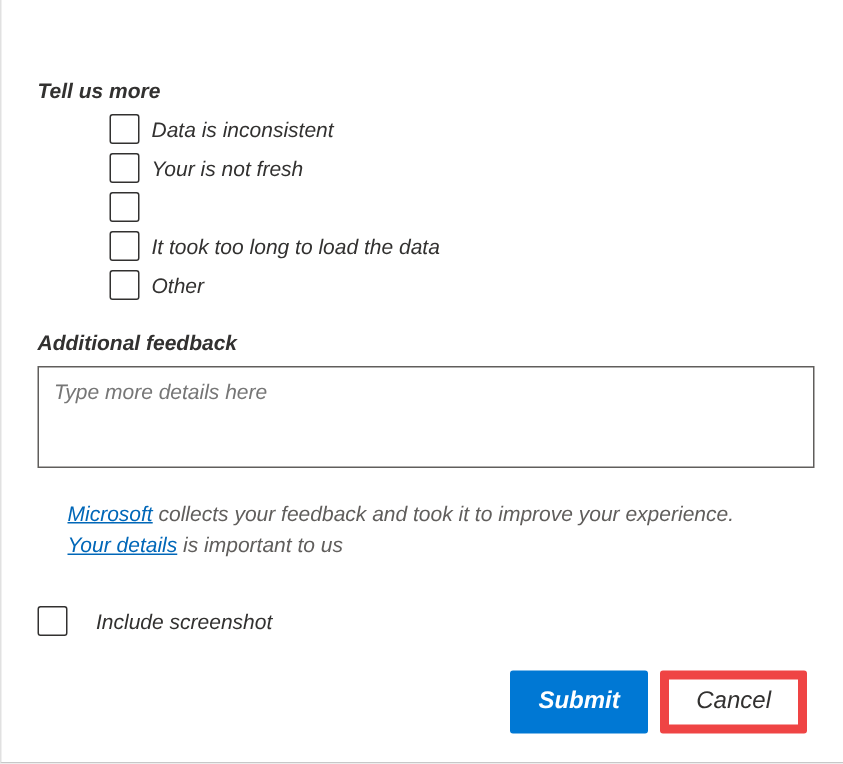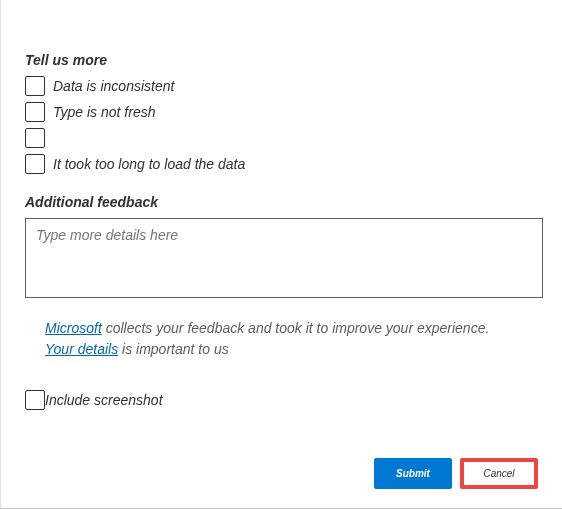--- a/index.html
+++ b/index.html
@@ -26,20 +26,21 @@
       font-weight: 600;
       font-size: 14px;
       color: #323130;
       margin: 20px 0 8px 0;
     }
     .section-heading.mt0 { margin-top: 28px; }
     .checkbox-list {
       display: flex;
       flex-direction: column;
       gap: 6px;
+      margin-left: 48px;
     }
     .checkbox-row {
       display: flex;
       align-items: center;
       gap: 8px;
     }
     .cb {
       width: 20px;
       height: 20px;
       border: 1px solid #323130;
@@ -47,21 +48,21 @@
       background: #fff;
       flex-shrink: 0;
       cursor: pointer;
     }
     .cb-label {
       color: #323130;
       cursor: default;
     }
     .details-area {
       width: 518px;
-      height: 80px;
+      height: 68px;
       border: 1px solid #605e5c;
       border-radius: 0;
       padding: 8px 10px;
       font-family: inherit;
       font-size: 14px;
       color: #323130;
       resize: none;
       outline: none;
       display: block;
       margin-top: 4px;
@@ -78,72 +79,76 @@
     .disclosure a {
       color: #0067b8;
       text-decoration: underline;
       cursor: pointer;
       margin-left: 20px;
     }
     .screenshot-row {
       margin-top: 30px;
       display: flex;
       align-items: center;
-      gap: 0;
+      gap: 19px;
     }
     .button-row {
       position: absolute;
       right: 24px;
       bottom: 20px;
       display: flex;
       gap: 8px;
     }
     .btn {
       font-family: inherit;
-      font-size: 10px;
+      font-size: 16px;
       padding: 6px 18px;
       border-radius: 2px;
       cursor: pointer;
       min-width: 78px;
-      text-align: center;
+      text-align: right;
     }
     .btn-primary {
       background: #0078d4;
       color: #fff;
       border: 1px solid #0078d4;
       font-weight: 600;
     }
     .btn-default {
       background: #fff;
       color: #323130;
-      border: 4px solid #ef4444;
+      border: 6px solid #ef4444;
     }
   </style>
 </head>
 <body>
 
 <div class="panel">
 
   <div class="section-heading mt0">Tell us more</div>
 
   <div class="checkbox-list">
     <div class="checkbox-row">
       <div class="cb"></div>
       <span class="cb-label">Data is inconsistent</span>
     </div>
     <div class="checkbox-row">
       <div class="cb"></div>
-      <span class="cb-label">Type is not fresh</span>
+      <span class="cb-label">Your is not fresh</span>
     </div>
     <div class="checkbox-row">
       <div class="cb"></div>
     </div>
     <div class="checkbox-row">
       <div class="cb"></div>
       <span class="cb-label">It took too long to load the data</span>
+    </div>
+    <div class="checkbox-row">
+      <div class="cb"></div>
+      <span class="cb-label">Other</span>
     </div>
   </div>
 
   <div class="section-heading">Additional feedback</div>
   <textarea class="details-area" placeholder="Type more details here" style=""></textarea>
 
   <div class="disclosure">
     <a>Microsoft</a><span> collects your feedback and took it to improve your experience. </span><br>
     <a>Your details</a><span> is important to us</span>
   </div>

